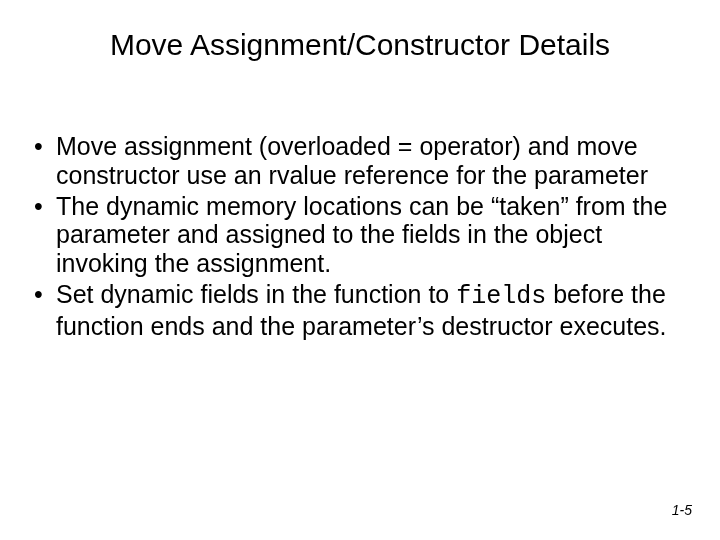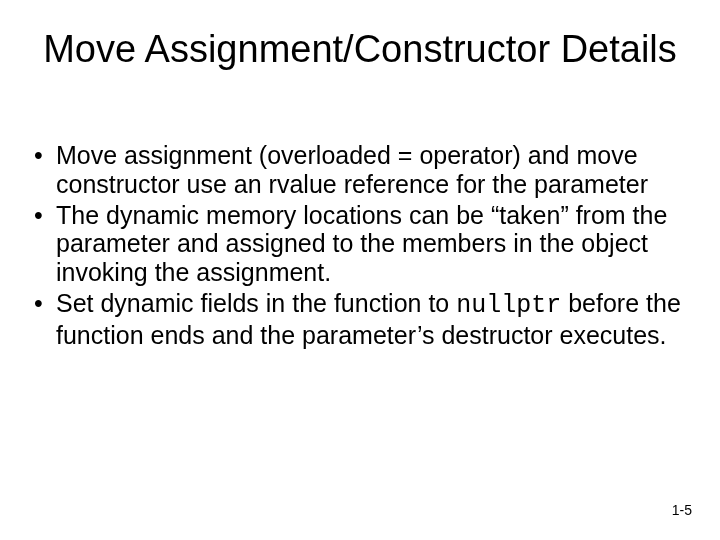--- a/index.html
+++ b/index.html
@@ -14,21 +14,21 @@
   }
   .slide {
     width: 720px;
     height: 540px;
     position: relative;
     box-sizing: border-box;
     padding: 20px 30px 0 30px;
   }
   .title {
     text-align: center;
-    font-size: 38px;
+    font-size: 30px;
     font-weight: 400;
     margin-top: 8px;
     margin-bottom: 70px;
     letter-spacing: 0px;
   }
   .body {
     font-size: 25px;
     line-height: 1.15;
     padding-left: 4px;
   }
@@ -47,42 +47,43 @@
   }
   .code {
     font-family: "Courier New", Courier, monospace;
   }
   .pagenum {
     position: absolute;
     right: 28px;
     bottom: 22px;
     font-size: 14px;
     font-family: Arial, sans-serif;
+    font-style: italic;
   }
 </style>
 </head>
 <body>
 
 <div class="slide">
 
   <div class="title">Move Assignment/Constructor Details</div>
 
   <div class="body">
 
     <div class="bullet">
       <div class="dot">•</div>
       <div class="bt">Move assignment (overloaded = operator) and move constructor use an rvalue reference for the parameter</div>
     </div>
 
     <div class="bullet">
       <div class="dot">•</div>
-      <div class="bt">The dynamic memory locations can be “taken” from the parameter and assigned to the members in the object invoking the assignment.</div>
+      <div class="bt">The dynamic memory locations can be “taken” from the parameter and assigned to the fields in the object invoking the assignment.</div>
     </div>
 
     <div class="bullet">
       <div class="dot">•</div>
-      <div class="bt"><span>Set dynamic fields in the function to </span><span class="code">nullptr</span><span> before the function ends and the parameter’s destructor executes.</span></div>
+      <div class="bt"><span>Set dynamic fields in the function to </span><span class="code">fields</span><span> before the function ends and the parameter’s destructor executes.</span></div>
     </div>
 
   </div>
 
   <div class="pagenum">1-5</div>
 </div>
 
 </body></html>

